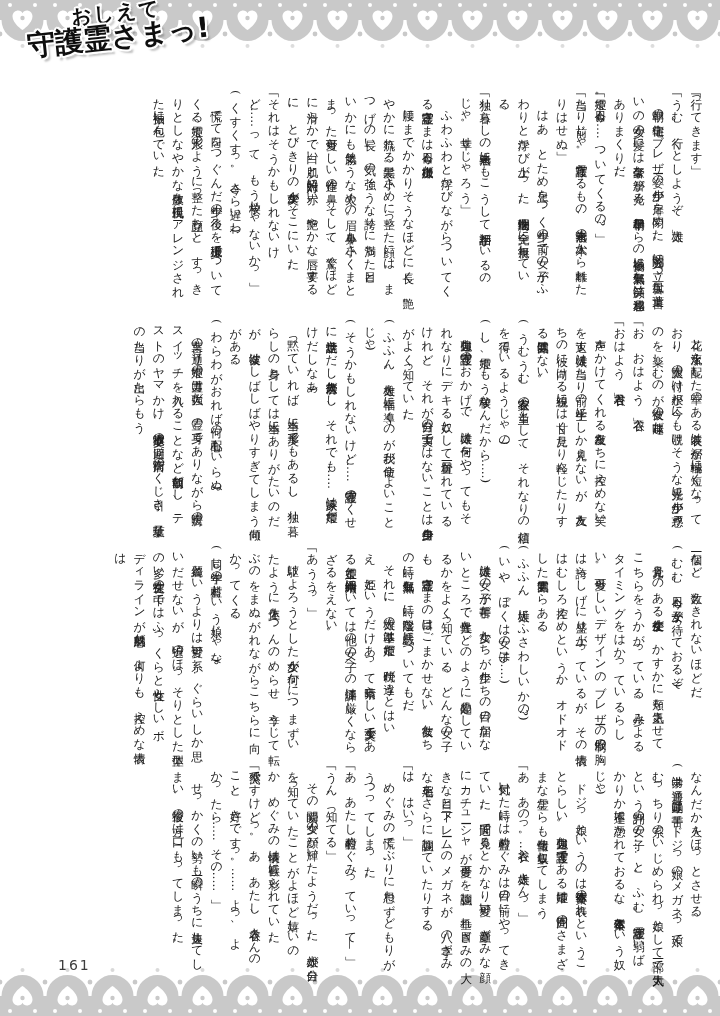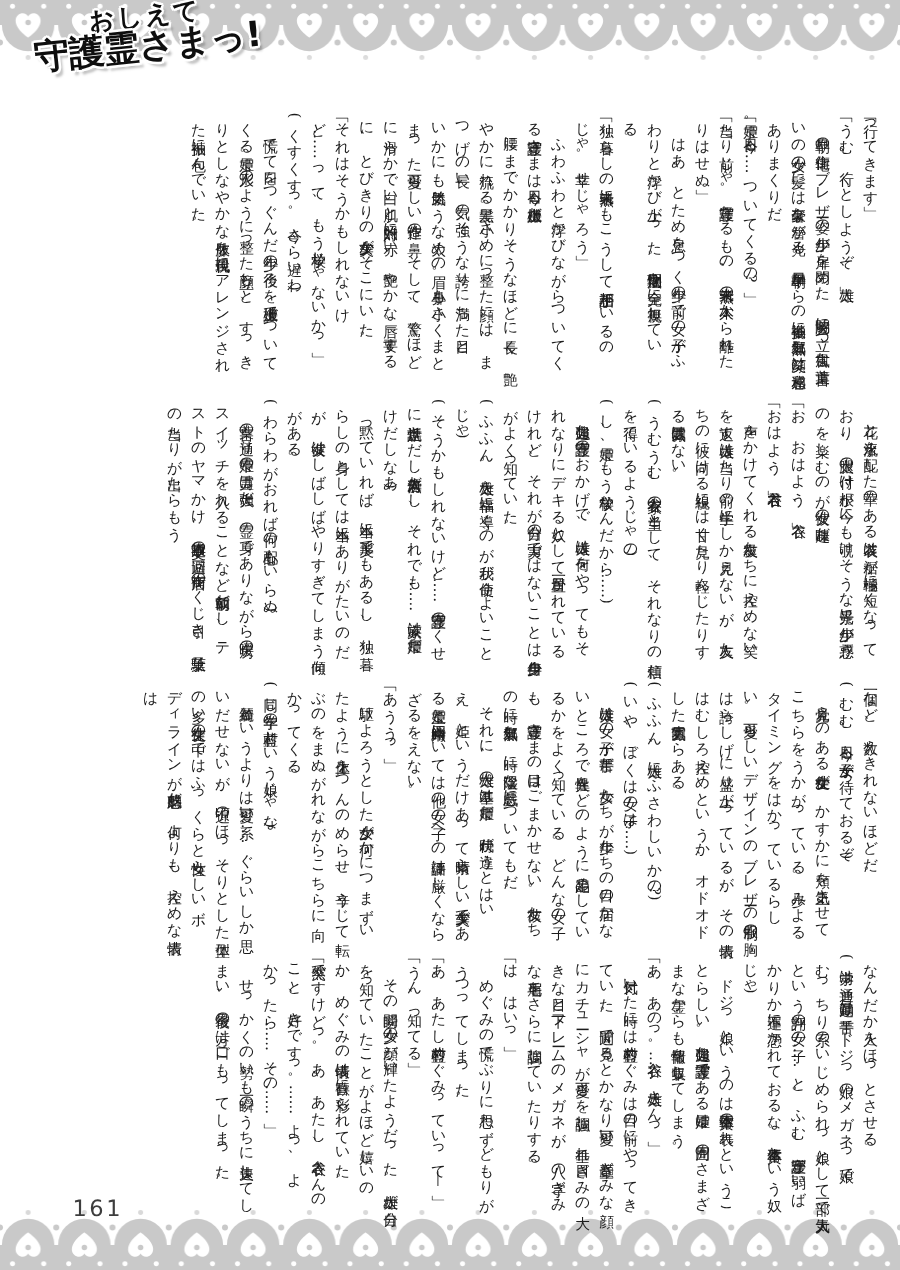--- a/index.html
+++ b/index.html
@@ -30,21 +30,21 @@
         line-break:strict;}
   .band p{margin:0;padding:0;}
   #band1{top:90px;}
   #band2{top:319px;}
   #band3{top:545px;}
   #band4{top:763px;}
 
   
   .page-number{position:absolute;left:58px;top:957px;z-index:3;
         font-family:"DejaVu Sans","Liberation Sans",sans-serif;
-        font-size:18px;letter-spacing:2px;color:#3d3d3d;}
+        font-size:14px;letter-spacing:2px;color:#3d3d3d;}
 </style>
 </head>
 <body>
 
 <div class="page">
 
   <svg class="lace lace-top" width="720" height="64" viewBox="0 0 720 64" xmlns="http://www.w3.org/2000/svg">
     <defs>
       <pattern id="laceT" x="0" y="0" width="45" height="64" patternUnits="userSpaceOnUse">
         <rect width="45" height="20" fill="#c9c9c9"></rect>

